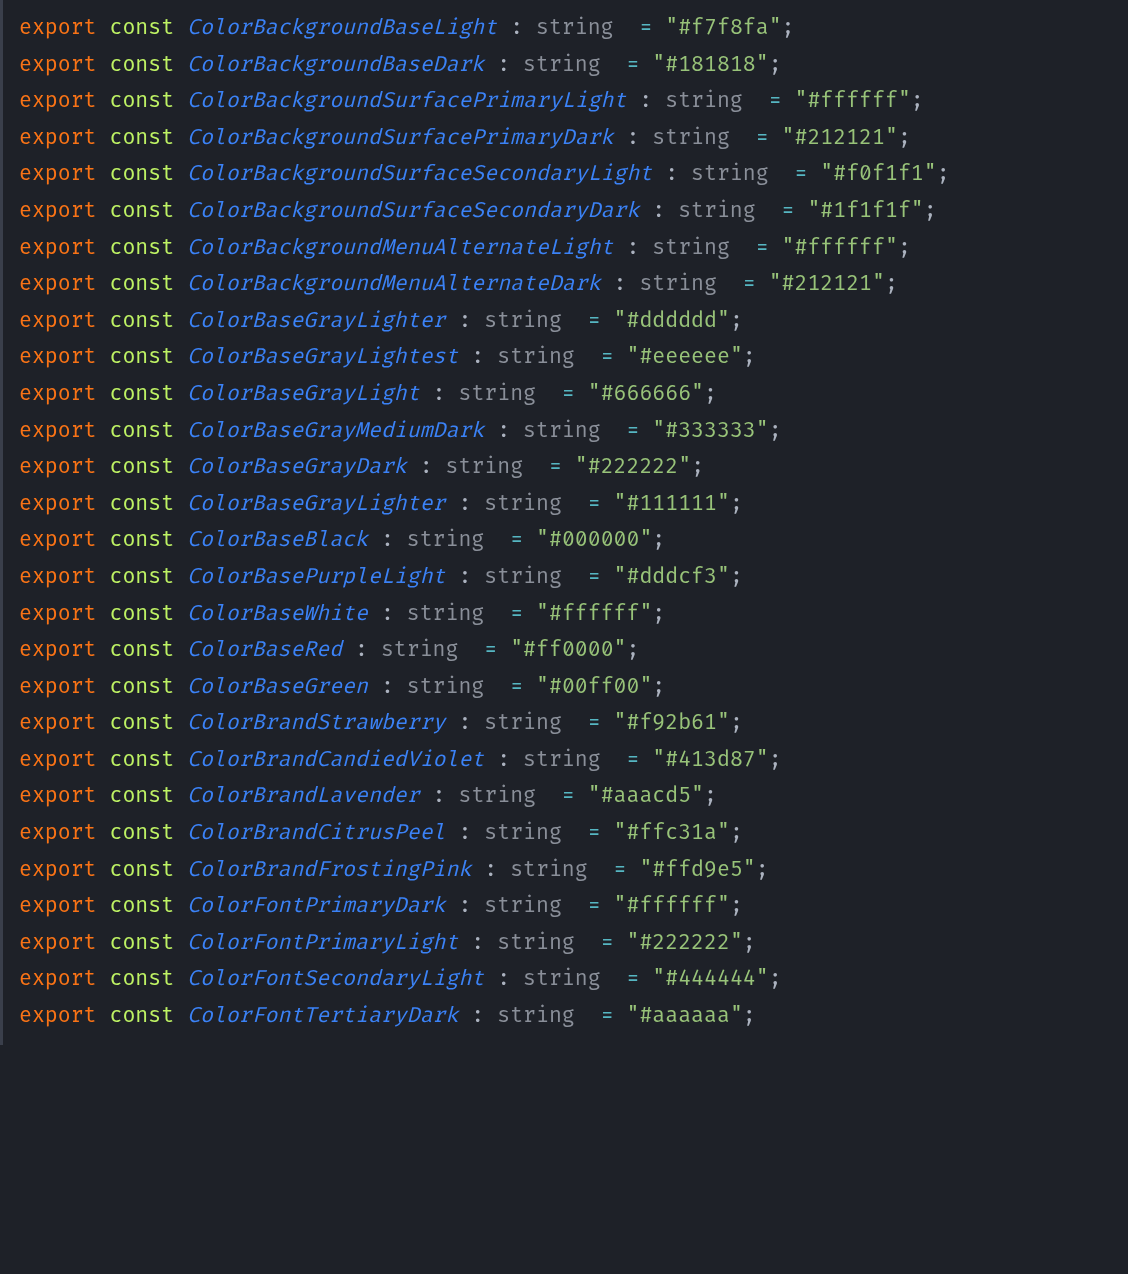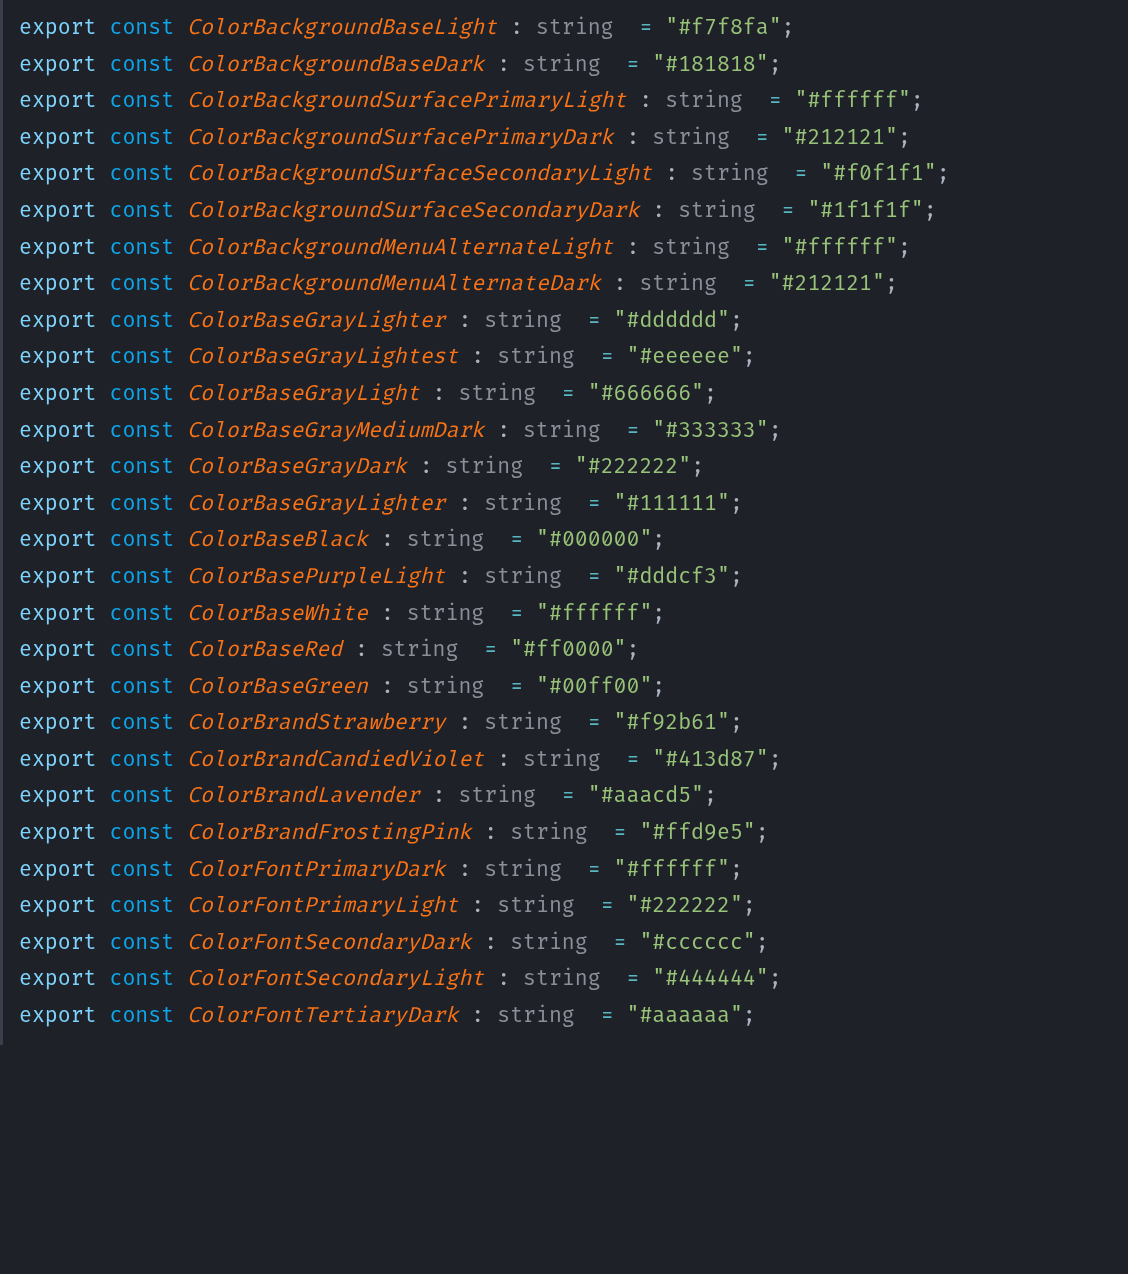--- a/index.html
+++ b/index.html
@@ -9,23 +9,23 @@
       font-size: 21px;
       line-height: 36.6px;
       padding: 10px 0 10px 16px;
       color: #abb2bf;
       overflow-x: hidden;
       border-left: 3px solid #3a3f4b;
     }
     .line {
       white-space: pre;
     }
-    .kw-export { color: #7dd3fc; }
-    .kw-const { color: #0ea5e9; }
-    .identifier { color: #f97316; font-style: italic; }
+    .kw-export { color: #f97316; }
+    .kw-const { color: #bef264; }
+    .identifier { color: #3b82f6; font-style: italic; }
     .type-colon { color: #abb2bf; }
     .type-name { color: #8a8f99; text-align: center; }
     .eq { color: #56b6c2; }
     .str { color: #98c379; }
     .semi { color: #abb2bf; }
   </style>
 </head>
 <body>
 
 <div id="code-container">
@@ -44,19 +44,19 @@
     <div class="line"><span class="kw-export">export</span> <span class="kw-const">const</span> <span class="identifier">ColorBaseGrayDark</span><span class="type-colon"> : </span><span class="type-name">string</span>  <span class="eq">=</span> <span class="str">"#222222"</span><span class="semi">;</span></div>
     <div class="line"><span class="kw-export">export</span> <span class="kw-const">const</span> <span class="identifier">ColorBaseGrayLighter</span><span class="type-colon"> : </span><span class="type-name">string</span>  <span class="eq">=</span> <span class="str">"#111111"</span><span class="semi">;</span></div>
     <div class="line"><span class="kw-export">export</span> <span class="kw-const">const</span> <span class="identifier">ColorBaseBlack</span><span class="type-colon"> : </span><span class="type-name">string</span>  <span class="eq">=</span> <span class="str">"#000000"</span><span class="semi">;</span></div>
     <div class="line"><span class="kw-export">export</span> <span class="kw-const">const</span> <span class="identifier">ColorBasePurpleLight</span><span class="type-colon"> : </span><span class="type-name">string</span>  <span class="eq">=</span> <span class="str">"#dddcf3"</span><span class="semi">;</span></div>
     <div class="line"><span class="kw-export">export</span> <span class="kw-const">const</span> <span class="identifier">ColorBaseWhite</span><span class="type-colon"> : </span><span class="type-name">string</span>  <span class="eq">=</span> <span class="str">"#ffffff"</span><span class="semi">;</span></div>
     <div class="line"><span class="kw-export">export</span> <span class="kw-const">const</span> <span class="identifier">ColorBaseRed</span><span class="type-colon"> : </span><span class="type-name">string</span>  <span class="eq">=</span> <span class="str">"#ff0000"</span><span class="semi">;</span></div>
     <div class="line"><span class="kw-export">export</span> <span class="kw-const">const</span> <span class="identifier">ColorBaseGreen</span><span class="type-colon"> : </span><span class="type-name">string</span>  <span class="eq">=</span> <span class="str">"#00ff00"</span><span class="semi">;</span></div>
     <div class="line"><span class="kw-export">export</span> <span class="kw-const">const</span> <span class="identifier">ColorBrandStrawberry</span><span class="type-colon"> : </span><span class="type-name">string</span>  <span class="eq">=</span> <span class="str">"#f92b61"</span><span class="semi">;</span></div>
     <div class="line"><span class="kw-export">export</span> <span class="kw-const">const</span> <span class="identifier">ColorBrandCandiedViolet</span><span class="type-colon"> : </span><span class="type-name">string</span>  <span class="eq">=</span> <span class="str">"#413d87"</span><span class="semi">;</span></div>
     <div class="line"><span class="kw-export">export</span> <span class="kw-const">const</span> <span class="identifier">ColorBrandLavender</span><span class="type-colon"> : </span><span class="type-name">string</span>  <span class="eq">=</span> <span class="str">"#aaacd5"</span><span class="semi">;</span></div>
+    <div class="line"><span class="kw-export">export</span> <span class="kw-const">const</span> <span class="identifier">ColorBrandCitrusPeel</span><span class="type-colon"> : </span><span class="type-name">string</span>  <span class="eq">=</span> <span class="str">"#ffc31a"</span><span class="semi">;</span></div>
     <div class="line"><span class="kw-export">export</span> <span class="kw-const">const</span> <span class="identifier">ColorBrandFrostingPink</span><span class="type-colon"> : </span><span class="type-name">string</span>  <span class="eq">=</span> <span class="str">"#ffd9e5"</span><span class="semi">;</span></div>
     <div class="line"><span class="kw-export">export</span> <span class="kw-const">const</span> <span class="identifier">ColorFontPrimaryDark</span><span class="type-colon"> : </span><span class="type-name">string</span>  <span class="eq">=</span> <span class="str">"#ffffff"</span><span class="semi">;</span></div>
     <div class="line"><span class="kw-export">export</span> <span class="kw-const">const</span> <span class="identifier">ColorFontPrimaryLight</span><span class="type-colon"> : </span><span class="type-name">string</span>  <span class="eq">=</span> <span class="str">"#222222"</span><span class="semi">;</span></div>
-    <div class="line"><span class="kw-export">export</span> <span class="kw-const">const</span> <span class="identifier">ColorFontSecondaryDark</span><span class="type-colon"> : </span><span class="type-name">string</span>  <span class="eq">=</span> <span class="str">"#cccccc"</span><span class="semi">;</span></div>
     <div class="line"><span class="kw-export">export</span> <span class="kw-const">const</span> <span class="identifier">ColorFontSecondaryLight</span><span class="type-colon"> : </span><span class="type-name">string</span>  <span class="eq">=</span> <span class="str">"#444444"</span><span class="semi">;</span></div>
     <div class="line"><span class="kw-export">export</span> <span class="kw-const">const</span> <span class="identifier">ColorFontTertiaryDark</span><span class="type-colon"> : </span><span class="type-name">string</span>  <span class="eq">=</span> <span class="str">"#aaaaaa"</span><span class="semi">;</span></div>
   </div>
 
 </body></html>

